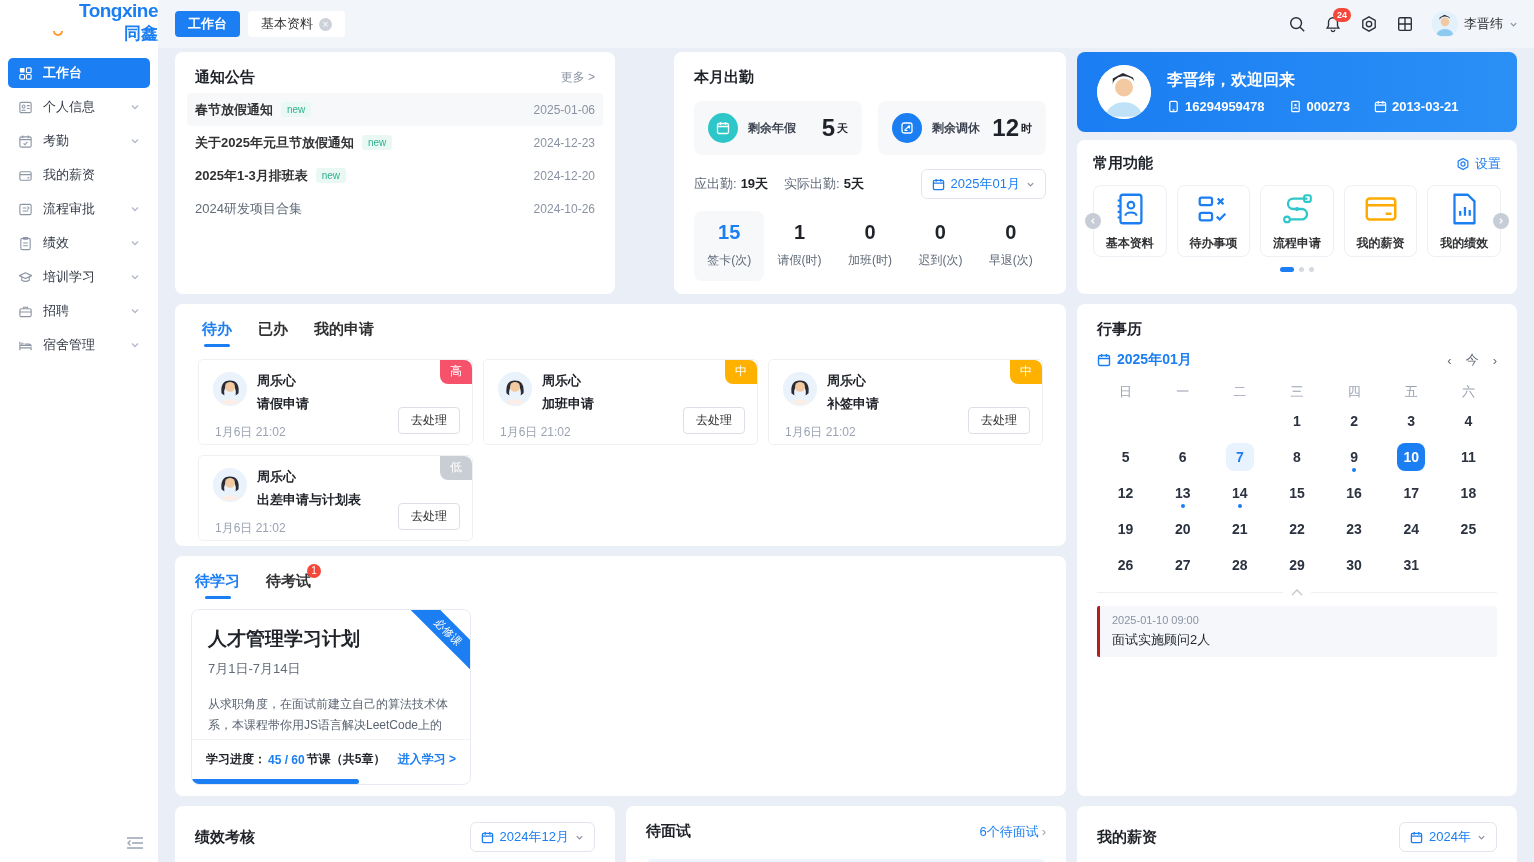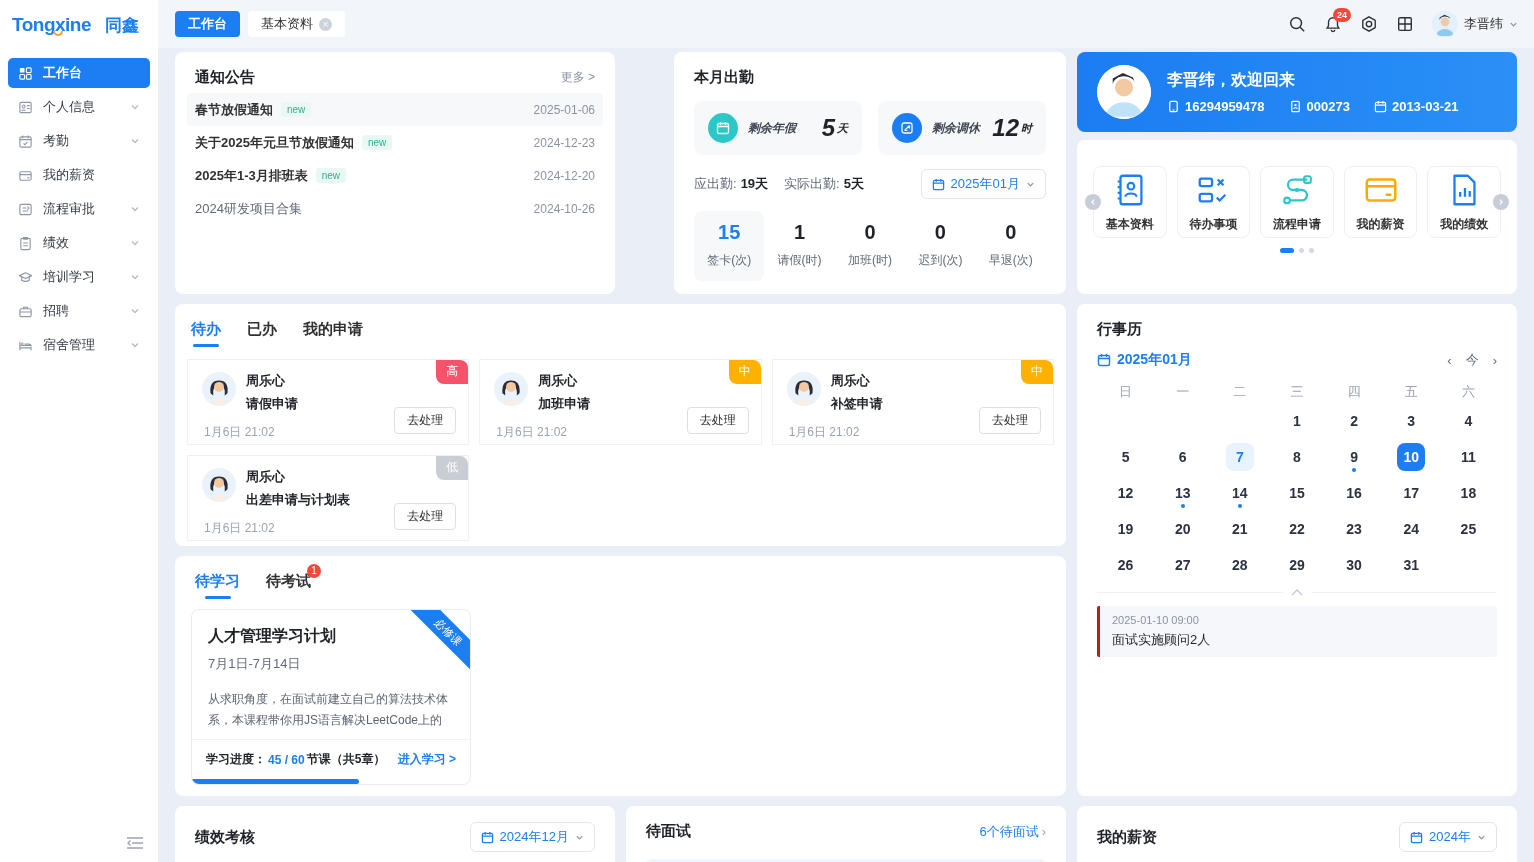--- a/index.html
+++ b/index.html
@@ -2,21 +2,21 @@
 <html><head>
 <meta charset="utf-8">
 <style>
   * { margin:0; padding:0; box-sizing:border-box; font-family:"Liberation Sans","DejaVu Sans",sans-serif; }
   html,body { width:1534px; height:862px; overflow:hidden; background:#e9eef7; }
   body { display:flex; }
   svg { display:block; }
 
   
   .sidebar { width:158px; height:862px; background:#fff; flex:0 0 158px; position:relative; z-index:5; }
-  .logo { height:50px; display:flex; align-items:center; padding-left:12px; position:relative; }
+  .logo { height:50px; display:flex; align-items:flex-end; padding-left:12px; position:relative;flex-direction:column; }
   .logo-en { font-size:19px; font-weight:bold; color:#1b7ef2; letter-spacing:-0.5px; }
   .logo-cn { font-size:17px; font-weight:bold; color:#1b7ef2; margin-left:14px; }
   .logo-smile { position:absolute; left:53px; top:31px; width:10px; height:5px; border:2px solid #ff9b2d; border-top:none; border-radius:0 0 10px 10px; }
   .side-nav { padding:4px 6px; }
   .side-item { display:flex; align-items:center; height:30px; margin:4px 2px; padding:0 10px; border-radius:5px; color:#333a45; font-size:13px; cursor:pointer; }
   .side-item .s-ico { width:15px; height:15px; margin-right:10px; color:#8d96a5; flex:0 0 15px; }
   .side-item .s-chev { margin-left:auto; width:10px; height:10px; color:#b3bac6; }
   .side-item.active { background:#1b7ef2; color:#fff; font-weight:bold; }
   .side-item.active .s-ico { color:#fff; }
   .collapse-btn { position:absolute; bottom:12px; right:14px; width:18px; height:14px; color:#9aa3b2; cursor:pointer; }
@@ -33,42 +33,42 @@
   .badge { position:absolute; top:-7px; left:9px; min-width:18px; height:14px; background:#f5483b; border-radius:8px; color:#fff; font-size:9px; font-weight:bold; line-height:14px; text-align:center; padding:0 3px; }
   .user-chip { display:flex; align-items:center; gap:6px; cursor:pointer; }
   .user-chip .uname { font-size:13px; color:#303133; }
 
   
   .content { padding:4px 15px 0 17px; display:grid; grid-template-columns:440px 440px 440px; grid-template-rows:242px 242px 240px 140px; gap:10px 11px; }
   .card { background:#fff; border-radius:8px; overflow:hidden; position:relative; }
   .card-notices { grid-area:1/1/2/2; padding:16px 20px; }
   .card-attend  { grid-area:1/2/2/3; padding:16px 20px;margin-left:48px; }
   .right-top    { grid-area:1/3/2/4; display:flex; flex-direction:column; gap:8px; }
-  .card-todo    { grid-area:2/1/3/3; padding:14px 12px; }
+  .card-todo    { grid-area:2/1/3/3; padding:14px 23px; }
   .card-cal     { grid-area:2/3/4/4; padding:16px 20px; }
   .card-learn   { grid-area:3/1/4/3; padding:14px 16px; }
   .card-perf    { grid-area:4/1/5/2; padding:16px 20px; }
   .card-itv     { grid-area:4/2/5/3; padding:16px 20px; }
   .card-sal     { grid-area:4/3/5/4; padding:16px 20px; }
 
   .card-title { font-size:15px; font-weight:bold; color:#1f2329; }
   .head-row { display:flex; align-items:center; justify-content:space-between; }
   .more-link { font-size:12px; color:#8a93a3; cursor:pointer; }
 
   
   .notice-list { margin-top:6px; }
   .notice-row { display:flex; align-items:center; height:33px; border-radius:4px; padding:0 8px; margin:0 -8px; cursor:pointer; }
   .notice-row.hl { background:#f7f8fa; }
   .notice-title { font-size:13px; color:#303133; font-weight:bold; max-width:240px; white-space:nowrap; overflow:hidden; }
   .notice-row.read .notice-title { color:#606a78; font-weight:normal; }
   .tag-new { margin-left:8px; font-size:10px; color:#30b08f; background:#eaf8f3; border-radius:3px; padding:2px 6px; }
   .notice-date { margin-left:auto; font-size:12px; color:#8a93a3; }
 
   
-  .leave-row { display:flex; gap:16px; margin-top:14px;font-style:italic; }
+  .leave-row { display:flex; gap:16px; margin-top:14px; }
   .leave-box { flex:1; background:#f7f8fa; border-radius:8px; height:54px; display:flex; align-items:center; padding:0 14px; }
   .leave-ico { width:30px; height:30px; border-radius:50%; display:flex; align-items:center; justify-content:center; margin-right:10px; }
   .leave-ico.teal { background:#2ec7c9; } .leave-ico.blue { background:#1b7ef2; }
   .leave-label { font-size:12px; color:#3c4350; font-weight:bold; }
   .leave-val { margin-left:auto; font-size:24px; font-weight:bold; color:#1f2329; }
   .leave-unit { font-size:11px; font-weight:bold; color:#1f2329; margin-left:2px; }
   .duty-row { display:flex; align-items:center; margin-top:14px; font-size:13px; color:#606a78; }
   .duty-row b { color:#1f2329; margin:0 16px 0 4px; }
   .month-select { margin-left:auto; display:flex; align-items:center; gap:6px; border:1px solid #e1e5ec; border-radius:6px; padding:5px 10px; background:#fff; cursor:pointer; }
   .month-select .msel-label { font-size:13px; color:#1b7ef2; }
@@ -98,21 +98,21 @@
   .dot.active { width:14px; background:#1b7ef2; }
   .settings-link { display:flex; align-items:center; gap:5px; color:#1b7ef2; font-size:13px; cursor:pointer; }
 
   
   .tab-row { display:flex; gap:26px; padding:2px 4px 0; }
   .seg-tab { font-size:15px; color:#303133; font-weight:bold; padding-bottom:8px; position:relative; cursor:pointer; }
   .seg-tab.active { color:#1b7ef2; }
   .seg-tab.active:after { content:""; position:absolute; left:50%; transform:translateX(-50%); bottom:0; width:26px; height:3px; border-radius:2px; background:#1b7ef2; }
   .seg-badge { position:absolute; top:-8px; right:-10px; width:14px; height:14px; border-radius:50%; background:#f5483b; color:#fff; font-size:10px; line-height:14px; text-align:center; font-weight:normal; }
   .task-grid { display:grid; grid-template-columns:repeat(3,1fr); gap:10px; margin-top:12px; }
-  .task-card { border:1px solid #eef0f4; border-radius:0; height:86px; position:relative; padding:12px 14px; }
+  .task-card { border:1px solid #eef0f4; border-radius:5px; height:86px; position:relative; padding:12px 14px; }
   .t-avatar { width:34px; height:34px; border-radius:50%; overflow:hidden; position:absolute; left:14px; top:12px; background:#eaf3fc; }
   .t-name { margin-left:44px; font-size:13px; font-weight:bold; color:#1f2329; }
   .t-type { margin-left:44px; font-size:13px; font-weight:bold; color:#1f2329; margin-top:5px; }
   .t-time { margin-left:2px; font-size:12px; color:#9aa3b2; margin-top:11px; }
   .t-action { position:absolute; right:12px; bottom:10px; border:1px solid #dcdfe6; border-radius:4px; background:#fff; font-size:12px; color:#303133; padding:4px 12px; cursor:pointer; }
   .t-pri { position:absolute; top:0; right:0; color:#fff; font-size:12px; padding:3px 10px 4px; border-radius:0 8px 0 8px; }
 
   
   .cal-month-row { display:flex; align-items:center; margin-top:12px; }
   .cal-month { display:flex; align-items:center; gap:6px; color:#1b7ef2; font-size:14px; font-weight:bold; cursor:pointer; }
@@ -132,21 +132,21 @@
   .cal-collapse svg { margin:0 8px; }
   .evt-head { display:flex; align-items:center; margin-top:10px; }
   .evt-date { font-size:13px; font-weight:bold; color:#1f2329; }
   .evt-new { margin-left:auto; display:flex; align-items:center; gap:4px; color:#1b7ef2; font-size:13px; cursor:pointer; }
   .evt-box { margin-top:10px; background:#f5f7fa; border-left:3px solid #b91c1c; border-radius:2px; padding:8px 12px; }
   .evt-time { font-size:11px; color:#8a93a3; }
   .evt-title { font-size:13px; color:#1f2329; margin-top:5px; }
 
   
   .course-card { width:280px; height:176px; border:1px solid #e8ecf2; border-radius:8px; margin-top:10px; position:relative; overflow:hidden; padding:16px 16px 0; }
-  .course-title { font-size:16px; font-weight:bold; color:#1f2329; }
+  .course-title { font-size:19px; font-weight:bold; color:#1f2329; }
   .course-dates { font-size:13px; color:#606a78; margin-top:8px; }
   .course-desc { font-size:12px; color:#5a6472; line-height:1.75; margin-top:16px; height:42px; overflow:hidden; }
   .ribbon { position:absolute; top:12px; right:-26px; width:96px; transform:rotate(45deg); background:#1b7ef2; color:#fff; font-size:11px; text-align:center; padding:3px 0; }
   .course-foot { position:absolute; left:0; right:0; bottom:5px; border-top:1px solid #f0f2f5; height:40px; display:flex; align-items:center; padding:0 14px; font-size:12px; color:#1f2329; font-weight:bold; }
   .prog-val { color:#1b7ef2; margin:0 2px; }
   .enter-link { margin-left:auto; color:#1b7ef2; cursor:pointer; }
   .prog-bar { position:absolute; left:0; bottom:0; height:5px; border-radius:0 3px 3px 0; background:#1b7ef2; }
   .list-strip { margin-top:18px; height:34px; border-radius:6px; background:#edf5fd; }
   .itv-link { display:flex; align-items:center; gap:3px; font-size:13px; color:#1b7ef2; cursor:pointer; }
   .itv-link .gt { color:#9aa3b2; }
@@ -477,20 +477,30 @@
                 <svg viewBox="0 0 14 14" width="13" height="13">
                   <rect x="1.5" y="2.5" width="11" height="10" rx="1.5" fill="none" stroke="#fff" stroke-width="1.3"></rect>
                   <path d="M4.5 1v3M9.5 1v3M1.5 5.5h11" stroke="#fff" stroke-width="1.3"></path>
                 </svg>
                 <span>2013-03-21</span>
               </span>
           </div>
         </div>
       </div>
       <section class="card card-quick">
+        <div class="head-row">
+          <span class="card-title">常用功能</span>
+          <span class="settings-link">
+            <svg viewBox="0 0 20 20" width="14" height="14">
+                <path d="M10 2l6.9 4v8L10 18l-6.9-4V6z" fill="none" stroke="#1b7ef2" stroke-width="1.7"></path>
+                <circle cx="10" cy="10" r="3" fill="none" stroke="#1b7ef2" stroke-width="1.7"></circle>
+              </svg>
+            <span>设置</span>
+          </span>
+        </div>
         <div class="quick-row" id="quick-row">
           <span class="q-arrow left">
               <svg viewBox="0 0 10 10" width="8" height="8">
                 <path d="M6.5 2L3.5 5l3 3" fill="none" stroke="#fff" stroke-width="1.5"></path>
               </svg>
             </span>
           <div class="quick-tile">
               <span>
                 <svg viewBox="0 0 40 40" width="38" height="38">
                   <rect x="10" y="5" width="22" height="30" rx="2.5" fill="none" stroke="#1b7ef2" stroke-width="2.4"></rect>

